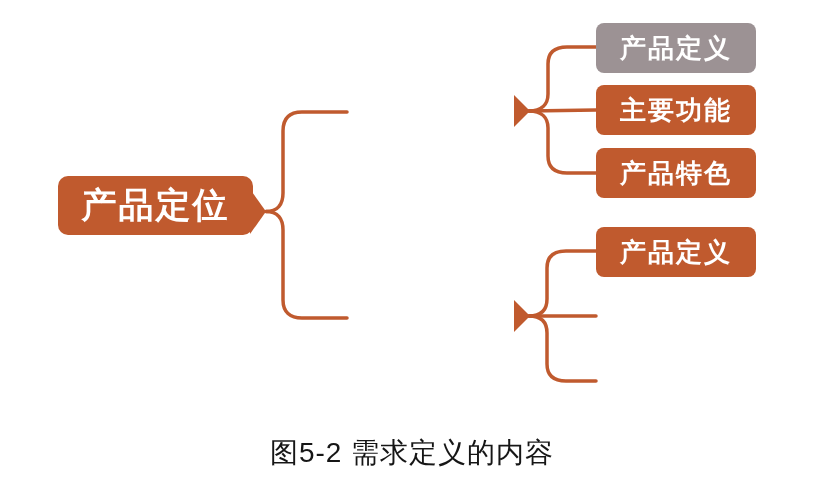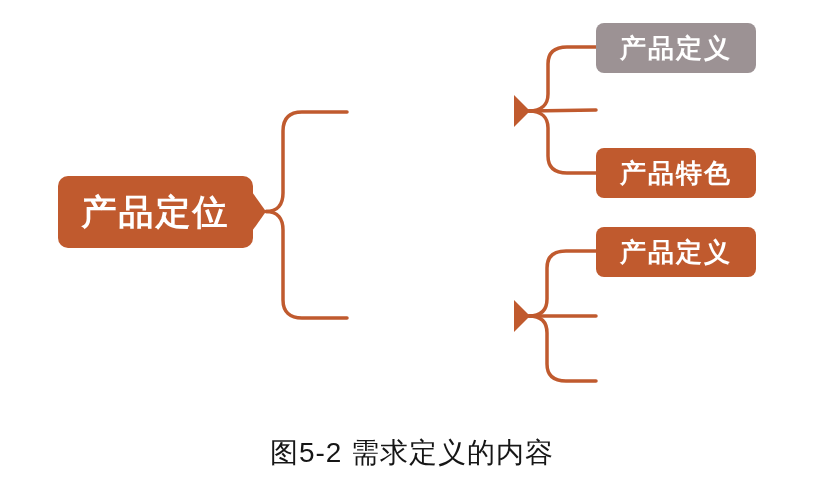--- a/index.html
+++ b/index.html
@@ -36,21 +36,21 @@
     font-weight: bold;
     letter-spacing: 2px;
     box-sizing: border-box;
     white-space: nowrap;
   }
   .node-orange { background: #c05a2e; }
   .node-gray   { background: #9c9294; }
 
   .node-root {
     left: 58px; top: 176px;
-    width: 195px; height: 72px;
+    width: 195px; height: 59px;
     border-radius: 10px;
     font-size: 35px;
   }
   .node-branch {
     width: 170px; height: 60px;
     border-radius: 10px;
     font-size: 30px;
   }
   .branch-top    { left: 347px; top: 81px; }
   .branch-bottom { left: 347px; top: 286px; }
@@ -100,20 +100,21 @@
     <polygon class="arrow-tip" points="514,95 530,111 514,127"></polygon>
     <polygon class="arrow-tip" points="514,300 530,316 514,332"></polygon>
   </svg>
 
   <div class="node node-orange node-root">产品定位</div>
 
 
 
   <div class="node node-gray node-leaf leaf-0">产品定义</div>
 
+  <div class="node node-orange node-leaf leaf-1">主要功能</div>
 
   <div class="node node-orange node-leaf leaf-2">产品特色</div>
 
   <div class="node node-orange node-leaf leaf-3">产品定义</div>
 
 
 
   <div class="caption">图5-2 需求定义的内容</div>
 
 </div>

